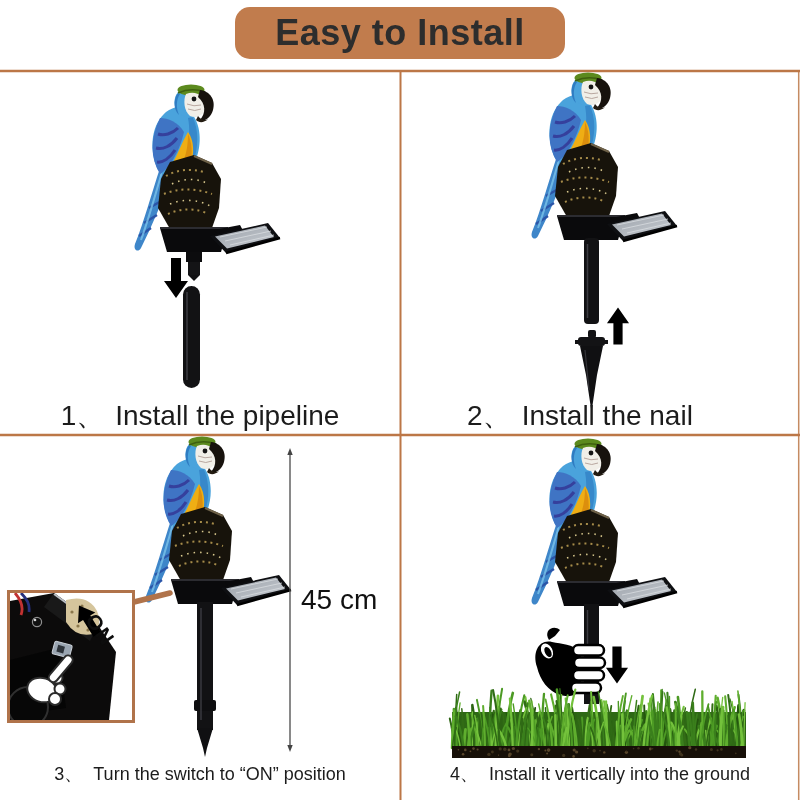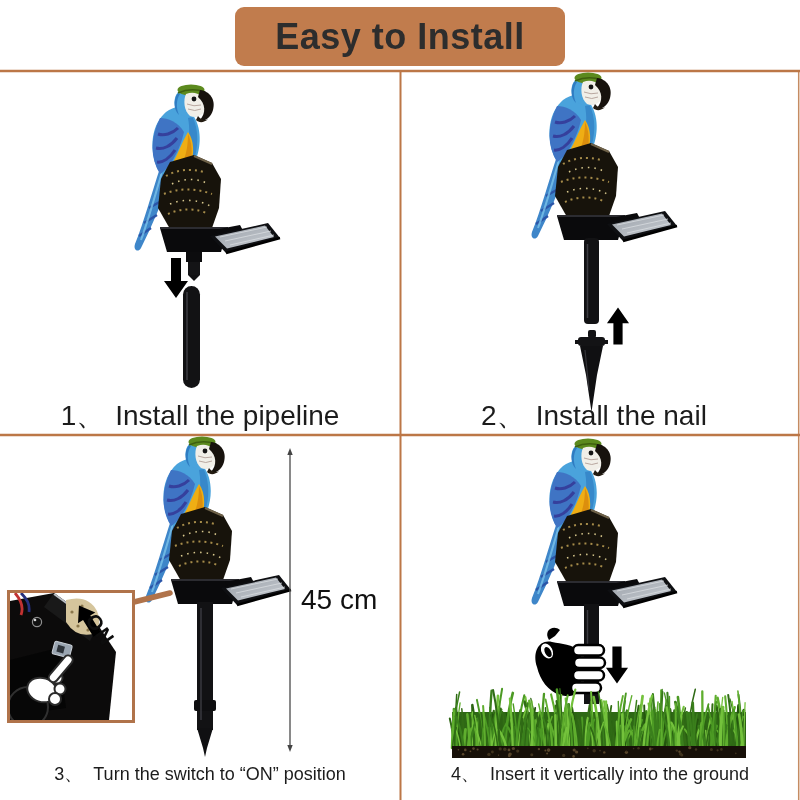--- a/index.html
+++ b/index.html
@@ -1,21 +1,21 @@
 <!DOCTYPE html>
 <html style="--banner-bg: #c17c4d; --divider: #bc7747; --arrow-red: #b30f0f; --title-text: #2d2d2d; --caption-text: #1c1c1c;"><head>
 <meta charset="utf-8">
 <style>
   html,body{margin:0;padding:0;background:#fff;}
   .stage{position:relative;width:800px;height:800px;background:#fff;overflow:hidden;
          font-family:"Liberation Sans","DejaVu Sans",sans-serif;}
   svg.art{position:absolute;left:0;top:0;}
   .divider{stroke:var(--divider,#bc7747);}
-  .banner{position:absolute;left:235px;top:7px;width:330px;height:59px;
-          background:var(--banner-bg,#c17c4d);border-radius:9px;
+  .banner{position:absolute;left:235px;top:7px;width:330px;height:52px;
+          background:var(--banner-bg,#c17c4d);border-radius:15px;
           display:flex;align-items:center;justify-content:center;}
   .banner span{font-size:36px;font-weight:bold;color:var(--title-text,#2d2d2d);letter-spacing:.5px;}
   .caption{position:absolute;color:var(--caption-text,#1c1c1c);white-space:nowrap;text-align:center;width:400px;}
   .cap-top{top:397px;font-size:28px;}
   .cap-bot{top:762px;font-size:18px;}
   .num{margin-right:11px;}
   .len{position:absolute;left:301px;top:584px;font-size:28px;color:#111;}
   .on{position:absolute;left:100px;top:609px;font-size:21px;font-weight:bold;color:#0d0d0d;
       transform:rotate(55deg);transform-origin:left top;letter-spacing:1px;}
 </style>
@@ -627,26 +627,26 @@
   </g>
 </svg>
 
 <div class="banner">
   <span>Easy to Install</span>
 </div>
 
 <div class="caption cap-top" style="left:0">
   <span class="num">1、</span><span>Install the pipeline</span>
 </div>
-<div class="caption cap-top" style="left:394px">
+<div class="caption cap-top" style="left:380px">
   <span class="num">2、</span><span>Install the nail</span>
 </div>
 <div class="caption cap-bot" style="left:0">
   <span class="num">3、</span><span>Turn the switch to “ON” position</span>
 </div>
 <div class="caption cap-bot" style="left:400px">
-  <span class="num">4、</span><span>Insert it vertically into the ground</span>
+  <span class="num">4、</span><span>Install it vertically into the ground</span>
 </div>
 
 <div class="len">45 cm</div>
 <div class="on">ON</div>
 
 </div>
 
 </body></html>

